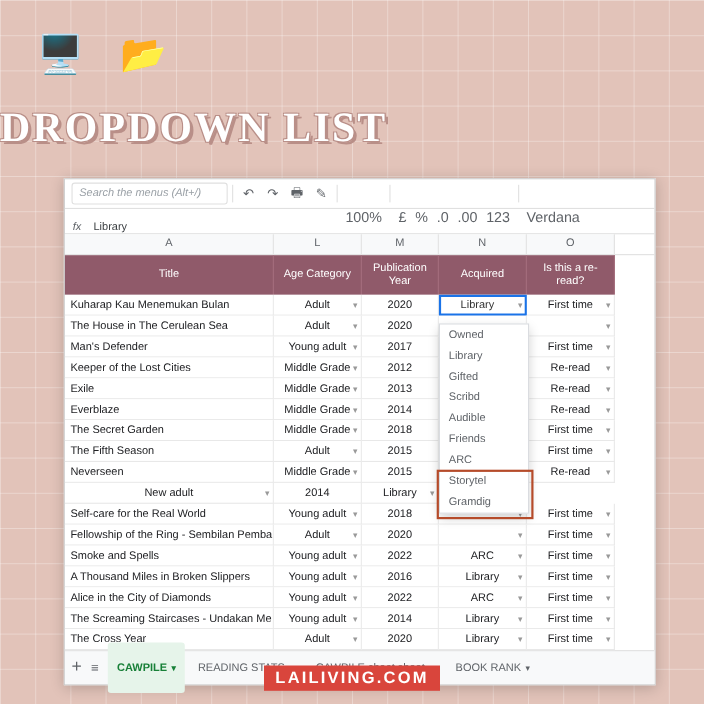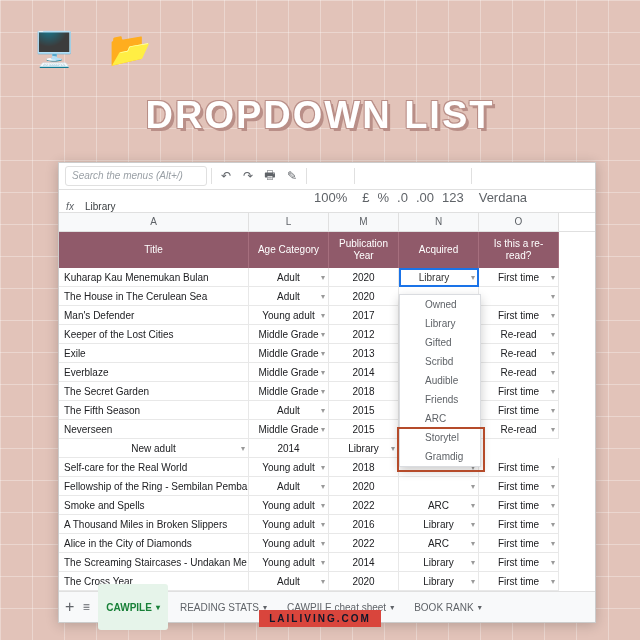--- a/index.html
+++ b/index.html
@@ -4,21 +4,21 @@
 <style>
 html,body{margin:0;padding:0;width:640px;height:640px;font-family:Arial,Helvetica,sans-serif;overflow:hidden;}
 .bg{position:relative;width:640px;height:640px;background:#e2c3b9;}
 .bg::before{content:"";position:absolute;inset:0;
  background-image:
   linear-gradient(rgba(255,255,255,.35) 1px,transparent 1px),
   linear-gradient(90deg,rgba(255,255,255,.35) 1px,transparent 1px);
  background-size:32px 32px;opacity:.9;}
 .header-icons{position:absolute;top:22px;left:28px;display:flex;gap:22px;z-index:5;}
 .pixel-icon{width:54px;height:54px;display:flex;align-items:center;justify-content:center;font-size:34px;filter:saturate(1.3) contrast(1.1);}
-.title{position:absolute;top:94px;left:0;right:0;text-align:center;font-family:Liberation Sans, sans-serif;font-weight:900;font-size:38px;letter-spacing:2px;color:#fff;text-shadow:3px 3px 0 #b98f88,-1px -1px 0 #b98f88,1px -1px 0 #b98f88,-1px 1px 0 #b98f88,1px 1px 0 #b98f88;z-index:5;}
+.title{position:absolute;top:94px;left:0;right:0;font-family:Liberation Serif, serif;font-weight:900;font-size:38px;letter-spacing:2px;color:#fff;text-shadow:3px 3px 0 #b98f88,-1px -1px 0 #b98f88,1px -1px 0 #b98f88,-1px 1px 0 #b98f88,1px 1px 0 #b98f88;z-index:5;}
 .sheet{position:absolute;left:58px;top:162px;width:536px;background:#fff;border:1px solid #ccc;z-index:4;box-shadow:0 2px 12px rgba(0,0,0,.2);font-size:10px;color:#202124;}
 .menubar{display:flex;align-items:center;height:26px;border-bottom:1px solid #e0e0e0;gap:2px;padding:0 6px;color:#5f6368;font-size:10px;}
 .search-menus{flex:0 0 128px;color:#9aa0a6;border:1px solid #e0e0e0;border-radius:3px;height:18px;line-height:18px;padding:0 6px;font-style:italic;}
 .tb-btn{width:20px;height:20px;display:flex;align-items:center;justify-content:center;color:#5f6368;font-size:12px;cursor:pointer;border-radius:3px;}
 .sep{width:1px;height:16px;background:#e0e0e0;margin:0 2px;}
 .tb-txt{font-size:13px;color:#5f6368;padding:0 3px;margin-top:43px;}
 .fx-row{display:flex;align-items:flex-end;height:22px;border-bottom:1px solid #e0e0e0;font-size:10px;}
 .fx-lbl{width:22px;text-align:center;color:#5f6368;font-style:italic;}
 .fx-val{flex:1;padding-left:4px;color:#3c4043;}
 .col-heads{display:grid;grid-template-columns:190px 80px 70px 80px 80px;height:18px;border-bottom:1px solid #e0e0e0;}
@@ -26,28 +26,28 @@
 .hdr-row{display:grid;grid-template-columns:190px 80px 70px 80px 80px;}
 .hdr-row div{background:#905a6a;color:#fff;font-size:10px;text-align:center;padding:6px 4px;border-right:1px solid #a66f7e;line-height:1.2;display:flex;align-items:center;justify-content:center;}
 .rows{}
 .row{display:grid;grid-template-columns:190px 80px 70px 80px 80px;height:19px;}
 .row>div{border-right:1px solid #e8e8e8;border-bottom:1px solid #e8e8e8;padding:0 5px;line-height:19px;font-size:10px;white-space:nowrap;overflow:hidden;background:#fff;}
 .cell-title{text-align:left;}
 .cell-c{text-align:center;position:relative;}
 .caret::after{content:"▾";position:absolute;right:3px;top:0;color:#999;font-size:8px;}
 .cell-active{outline:2px solid #1a73e8;outline-offset:-2px;color:#333;padding-right:14px!important;}
 .dropdown{position:absolute;width:80px;background:#fff;border:1px solid #dadce0;box-shadow:0 4px 10px rgba(0,0,0,.2);z-index:20;font-size:10px;}
-.dd-item{padding:4px 25px;color:#5f6368;cursor:pointer;}
+.dd-item{padding:4px 8px;color:#5f6368;cursor:pointer;}
 .dd-frame{border:2px solid #b54b2a;position:absolute;width:84px;height:41px;z-index:21;pointer-events:none;}
 .tabs{display:flex;align-items:center;height:30px;border-top:1px solid #e0e0e0;gap:2px;padding:0 6px;background:#f8f9fa;font-size:10px;}
 .tab-btn{display:flex;align-items:center;height:22px;padding:12px 8px;border-radius:3px;color:#5f6368;gap:4px;cursor:pointer;}
 .tab-active{background:#e6f4ea;color:#188038;font-weight:bold;}
 .plus{font-size:16px;color:#5f6368;}
 .footer{position:absolute;bottom:14px;left:0;right:0;text-align:center;z-index:5;}
-.footer span{background:#d9453c;color:#0f172a;font-weight:900;letter-spacing:2px;font-size:10px;padding:3px 10px;}
+.footer span{background:#d9453c;color:#ffffff;font-weight:900;letter-spacing:2px;font-size:15px;padding:3px 10px;}
 </style>
 </head>
 <body>
 
 <div class="bg">
   <div class="header-icons">
     <div class="pixel-icon">🖥️</div>
     <div class="pixel-icon">📂</div>
   </div>
 

